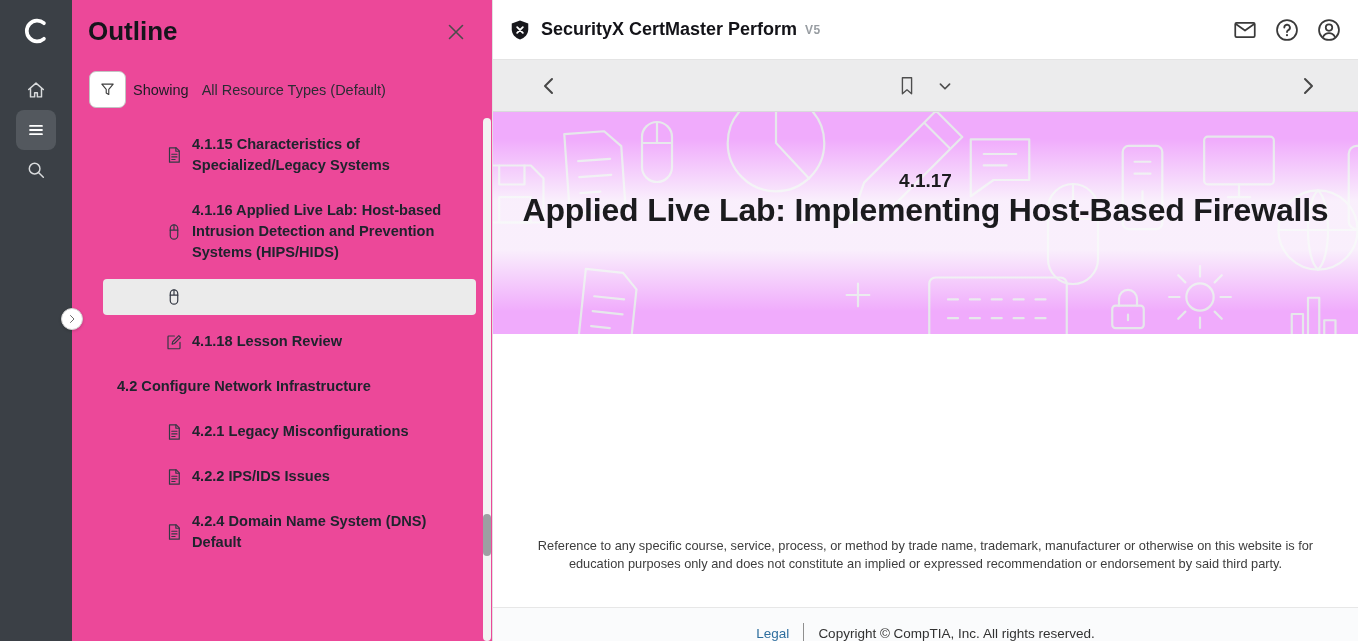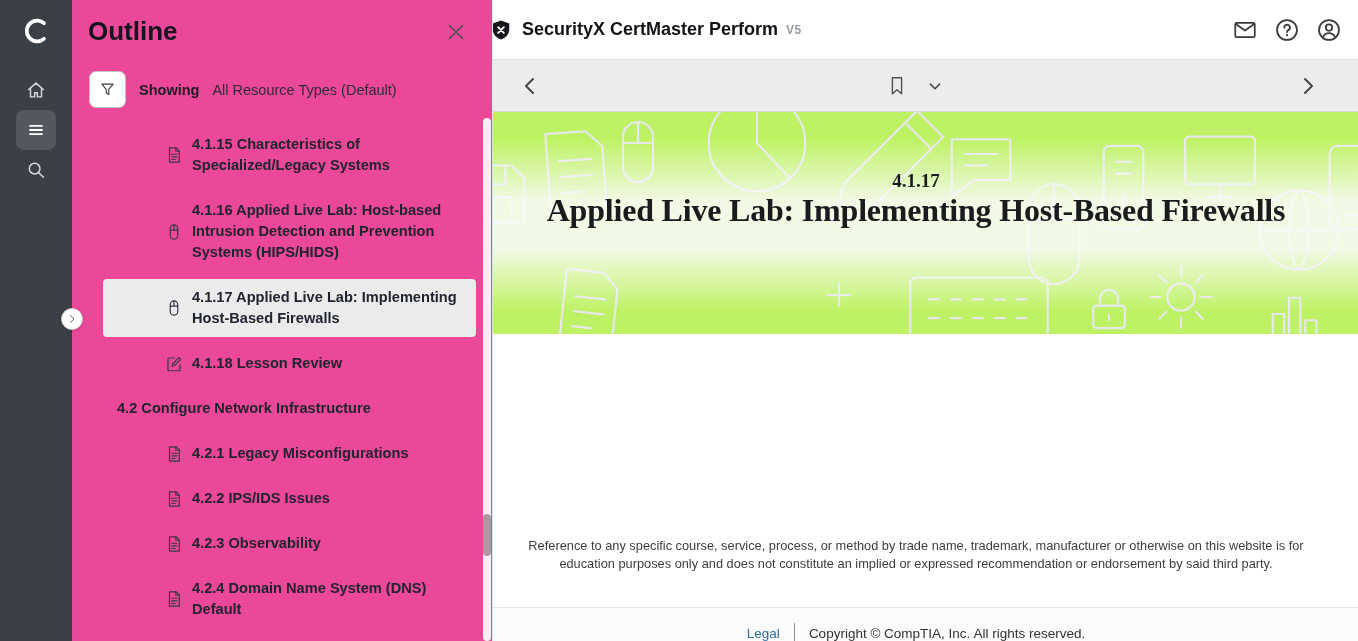--- a/index.html
+++ b/index.html
@@ -28,40 +28,40 @@
   .outline { position:absolute; left:72px; top:0; width:421px; height:641px; background:#ec4899;
     border-right:1px solid #e1e1e1; z-index:20; overflow:hidden; }
   .outline-head { display:flex; align-items:center; justify-content:space-between; padding:16px 24px 0 16px; }
   .outline-title { font-size:26px; font-weight:700; color:#15151b; }
   .close-btn { background:none; border:none; cursor:pointer; color:#4c4c4c; width:24px; height:24px; }
   .close-btn .icon { width:20px; height:20px; }
   .filter-row { margin:24px 0 0 17px; display:flex; align-items:center; }
   .filter-btn { width:37px; height:37px; border:1px solid #c3c3c3; border-radius:7px; background:#fff;
     cursor:pointer; color:#3e3e3e; display:flex; align-items:center; justify-content:center; }
   .filter-btn .icon { width:17px; height:17px; }
-  .showing-label { margin-left:13px; font-size:14.5px; font-weight:700; color:#1c1c24; }
+  .showing-label { margin-left:7px; font-size:14.5px; font-weight:400; color:#1c1c24; }
   .filter-value { margin-left:13px; font-size:14.5px; color:#2c2c34; }
 
   .o-list { margin-top:18px; padding:0 16px 0 31px; list-style:none; }
   .o-item { position:relative; display:flex; align-items:center; gap:9px; padding:8px 12px 8px 62px;
     margin-bottom:8px; border-radius:4px; cursor:pointer; }
   .o-item.selected { background:#ebebeb; }
   .o-icon { flex:0 0 18px; width:18px; height:20px; color:#343944; }
   .o-icon svg { width:18px; height:20px; }
   .o-label { font-size:14.6px; font-weight:600; line-height:21px; color:#20242e; }
   .o-section { padding:8px 12px 8px 14px; margin-bottom:8px; font-size:14.6px; font-weight:700;
     line-height:21px; color:#20242e; cursor:pointer; }
 
   .scroll-track { position:absolute; right:1px; top:118px; bottom:0; width:8px; background:#f3f3f3;
     border-radius:4px; }
   .scroll-thumb { position:absolute; top:396px; left:0; width:8px; height:42px; background:#9d9fa2;
     border-radius:4px; cursor:grab; }
 
   
-  .main { position:absolute; left:474px; top:0; right:0; height:641px; background:#fff; }
+  .main { position:absolute; left:493px; top:0; right:0; height:641px; background:#fff; }
   .app-header { height:60px; border-bottom:1px solid #e4e4e4; display:flex; align-items:center;
     padding:0 16px; background:#fff; }
   .brand-icon { width:22px; height:22px; }
   .app-title { margin-left:10px; font-size:18px; font-weight:700; color:#131318; }
   .app-version { margin-left:8px; font-size:12px; font-weight:700; color:#989da2; letter-spacing:.5px; }
   .header-spacer { flex:1; }
   .hdr-btn { background:none; border:none; cursor:pointer; color:#3a3a3a; width:26px; height:26px;
     margin-left:16px; }
   .hdr-btn .icon { width:24px; height:24px; }
 
@@ -70,21 +70,21 @@
     cursor:pointer; color:#474747; width:24px; height:24px; }
   .tb-btn .icon { width:20px; height:20px; }
   .tb-prev { left:44px; }
   .tb-next { right:38px; }
   .tb-center { position:absolute; left:50%; top:50%; transform:translate(-50%,-50%);
     display:flex; align-items:center; gap:16px; }
   .tb-center .tb-cbtn { background:none; border:none; cursor:pointer; color:#4e4e4e; width:22px; height:22px; }
   .tb-cbtn .icon { width:20px; height:20px; }
 
   
-  .banner { position:relative; height:222px; background:#bef264; overflow:hidden;font-family:Liberation Serif, serif; }
+  .banner { position:relative; height:222px; background:#f0abfc; overflow:hidden; }
   .doodles { position:absolute; inset:0; }
   .doodle { position:absolute; }
   .doodle * { fill:none; stroke:#e6e8eb; stroke-width:2.2px; vector-effect:non-scaling-stroke;
     stroke-linecap:round; stroke-linejoin:round; }
   .banner-fade { position:absolute; inset:0;
     background:linear-gradient(180deg, rgba(244,245,246,0) 12%, rgba(251,251,252,.85) 40%,
       rgba(251,251,252,.85) 62%, rgba(244,245,246,0) 90%); }
   .lesson-number { position:relative; z-index:2; margin-top:58px; text-align:center;
     font-size:19px; font-weight:700; color:#1c1c1f; }
   .lesson-title { position:relative; z-index:2; margin-top:0; text-align:center; white-space:nowrap;
@@ -187,21 +187,20 @@
           </span>
           <span class="o-label">4.1.16 Applied Live Lab: Host-based Intrusion Detection and Prevention Systems (HIPS/HIDS)</span>
         </li>
         <li class="o-item selected">
           <span class="o-icon icon">
             <svg viewBox="0 0 24 24" fill="none" stroke="currentColor" stroke-width="1.6" stroke-linecap="round" stroke-linejoin="round">
               <rect x="7" y="2.5" width="10" height="19" rx="5"></rect>
               <path d="M7 9.5h10M12 2.5v7"></path>
             </svg>
           </span>
-          <span class="o-label">4.1.17 Applied Live Lab: Implementing Host-Based Firewalls</span>
         </li>
         <li class="o-item">
           <span class="o-icon icon">
             <svg viewBox="0 0 24 24" fill="none" stroke="currentColor" stroke-width="1.6" stroke-linecap="round" stroke-linejoin="round">
               <path d="M20 12.5V20a1 1 0 0 1-1 1H4.5a.5.5 0 0 1-.5-.5V5a1 1 0 0 1 1-1h7.5"></path>
               <path d="m9.5 14.8.8-3.1 8.2-8.2 2.3 2.3-8.2 8.2z"></path>
             </svg>
           </span>
           <span class="o-label">4.1.18 Lesson Review</span>
         </li>
@@ -218,30 +217,20 @@
         </li>
         <li class="o-item">
           <span class="o-icon icon">
             <svg viewBox="0 0 24 24" fill="none" stroke="currentColor" stroke-width="1.6" stroke-linecap="round" stroke-linejoin="round">
               <path d="M6 2.5h9l4 4V21.5H6z"></path>
               <path d="M14.5 2.5v4.5H19"></path>
               <path d="M9 11h7M9 14.5h7M9 18h4.5" stroke-width="1.4"></path>
             </svg>
           </span>
           <span class="o-label">4.2.2 IPS/IDS Issues</span>
-        </li>
-        <li class="o-item">
-          <span class="o-icon icon">
-            <svg viewBox="0 0 24 24" fill="none" stroke="currentColor" stroke-width="1.6" stroke-linecap="round" stroke-linejoin="round">
-              <path d="M6 2.5h9l4 4V21.5H6z"></path>
-              <path d="M14.5 2.5v4.5H19"></path>
-              <path d="M9 11h7M9 14.5h7M9 18h4.5" stroke-width="1.4"></path>
-            </svg>
-          </span>
-          <span class="o-label">4.2.3 Observability</span>
         </li>
         <li class="o-item">
           <span class="o-icon icon">
             <svg viewBox="0 0 24 24" fill="none" stroke="currentColor" stroke-width="1.6" stroke-linecap="round" stroke-linejoin="round">
               <path d="M6 2.5h9l4 4V21.5H6z"></path>
               <path d="M14.5 2.5v4.5H19"></path>
               <path d="M9 11h7M9 14.5h7M9 18h4.5" stroke-width="1.4"></path>
             </svg>
           </span>
           <span class="o-label">4.2.4 Domain Name System (DNS) Default</span>

